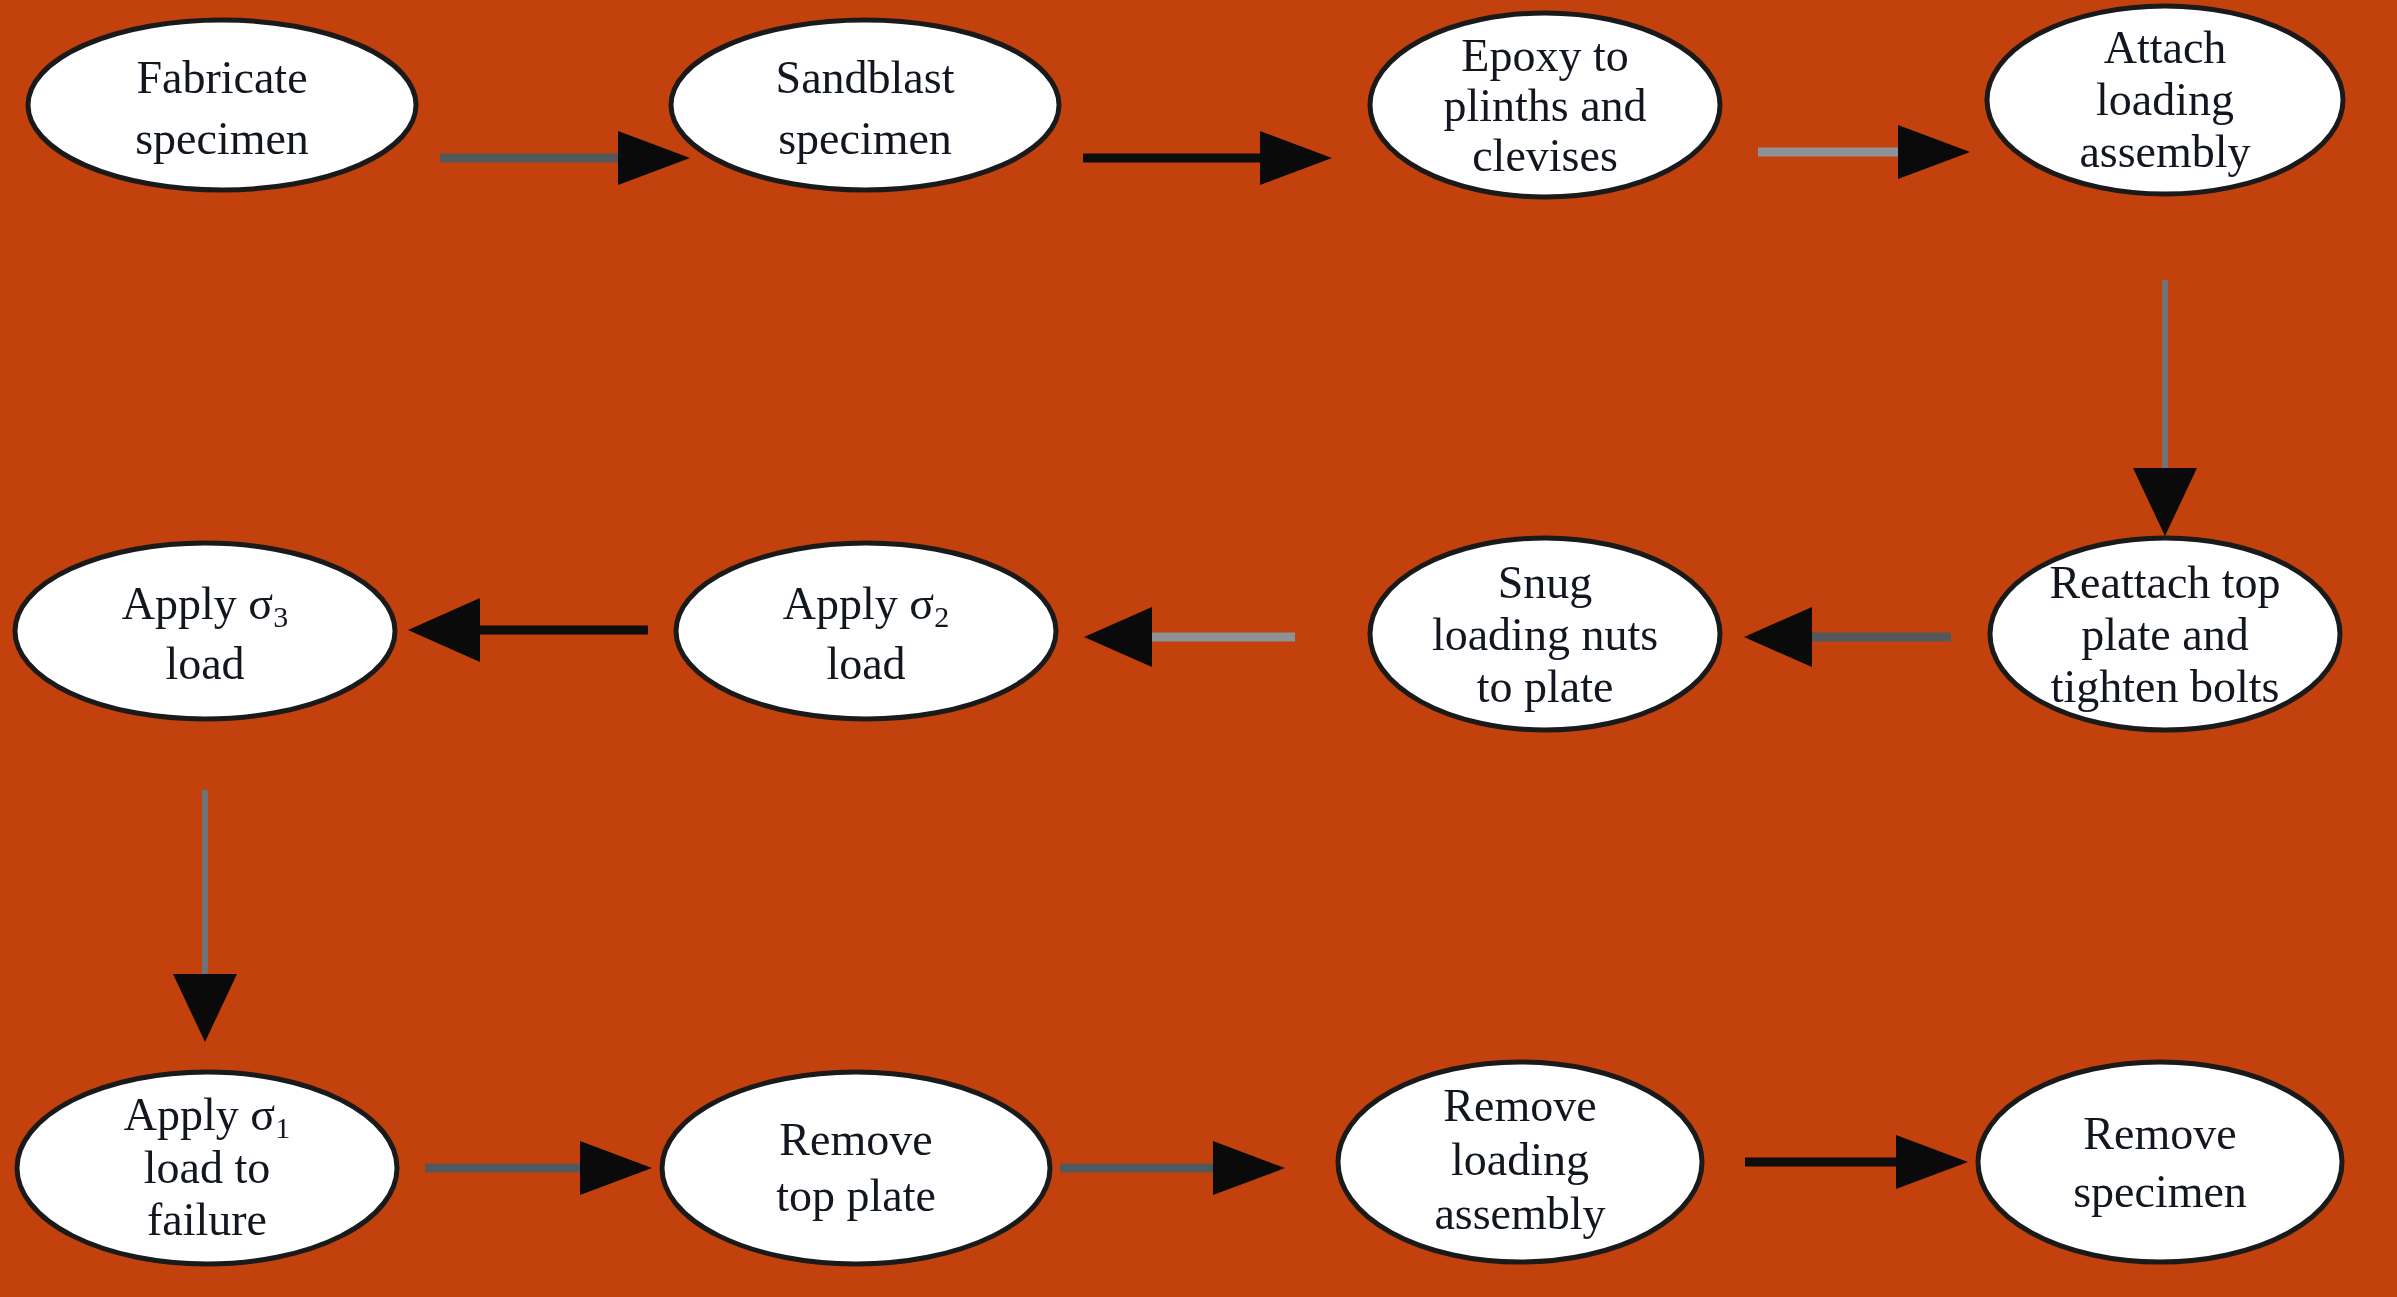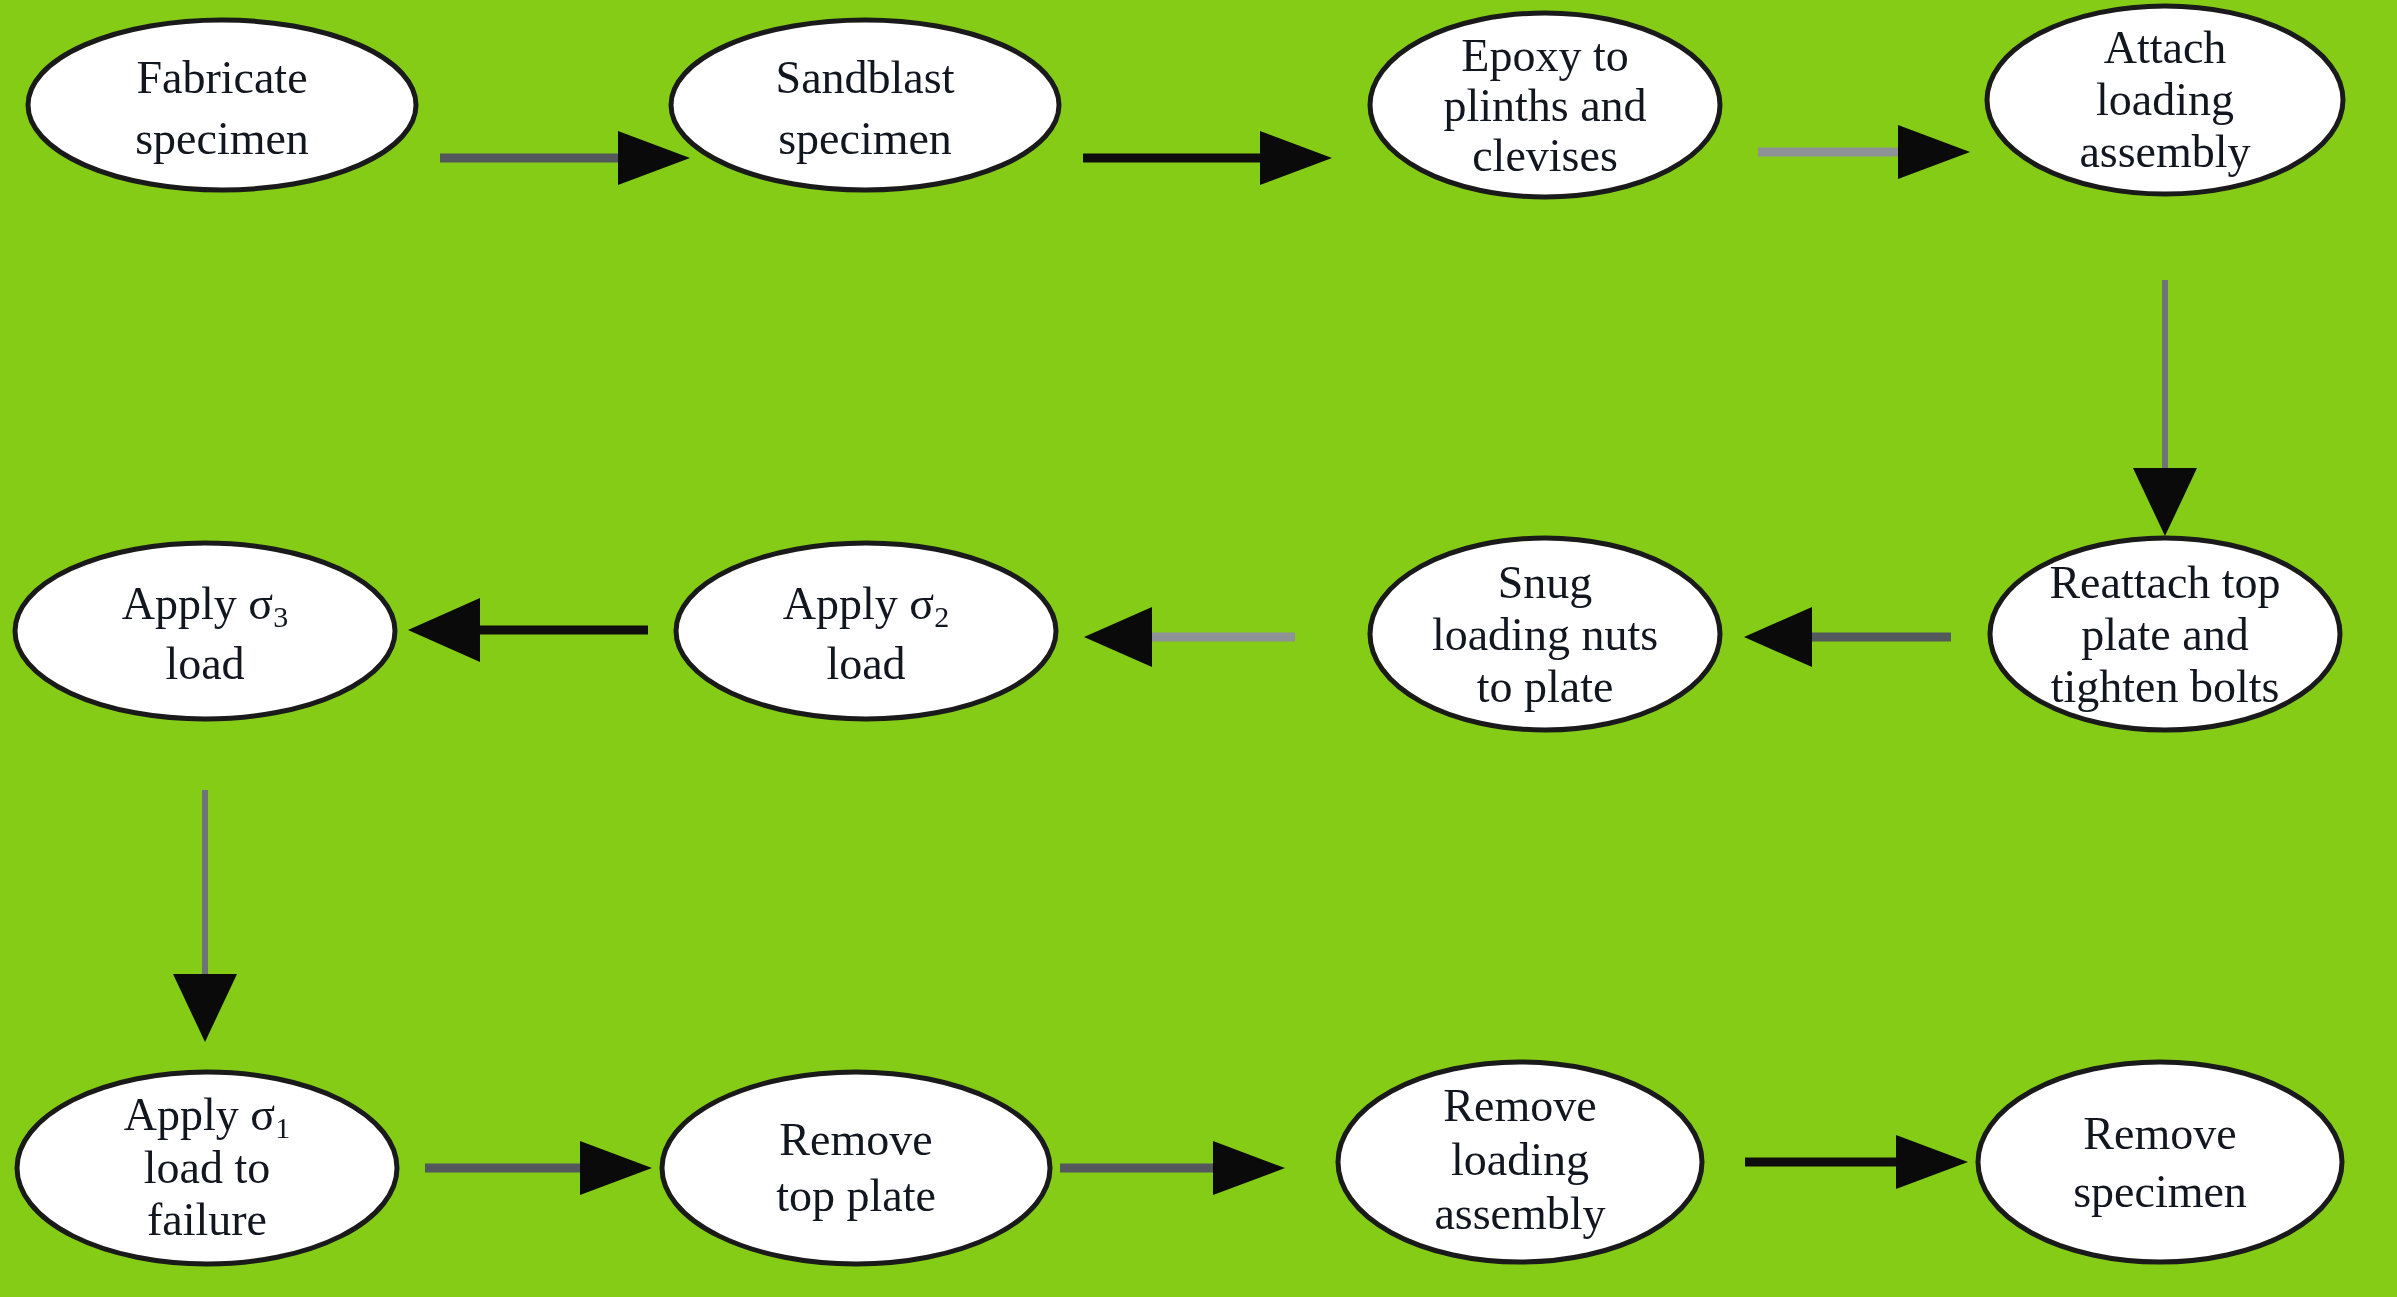--- a/index.html
+++ b/index.html
@@ -4,21 +4,21 @@
 <style>
   html, body {
     margin: 0;
     padding: 0;
     background: #ffffff;
   }
   #canvas {
     position: relative;
     width: 2397px;
     height: 1297px;
-    background: #84cc16;
+    background: #c2410c;
     overflow: hidden;
   }
   svg#flow {
     display: block;
     width: 2397px;
     height: 1297px;
   }
   .node-ellipse {
     fill: #ffffff;
     stroke: #1a1a1a;

